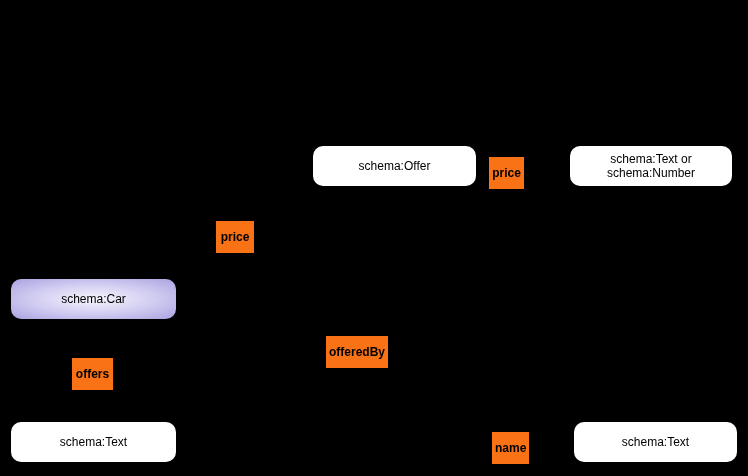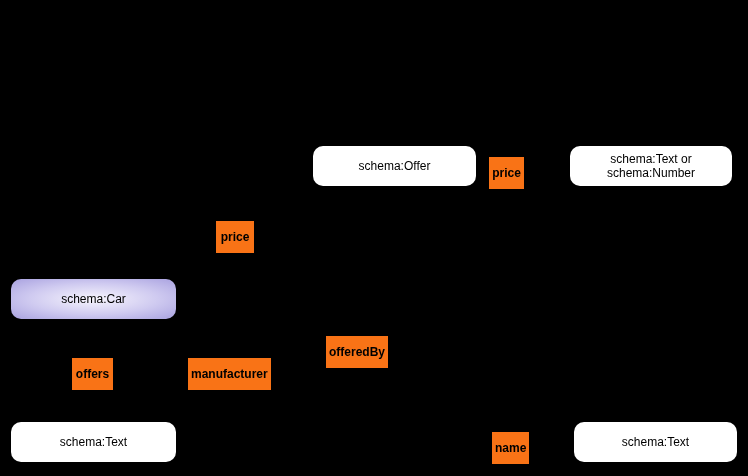--- a/index.html
+++ b/index.html
@@ -90,17 +90,16 @@
 
   <div class="edge-chip chip-offers">price</div>
 
   <div class="edge-chip chip-price">price</div>
 
   <div class="edge-chip chip-offeredby">offeredBy</div>
 
 
   <div class="edge-chip chip-model">offers</div>
 
-  <div class="edge-chip chip-manufacturer">manufacturer</div>
 
   <div class="edge-chip chip-name">name</div>
 
 </div>
 
 </body></html>

